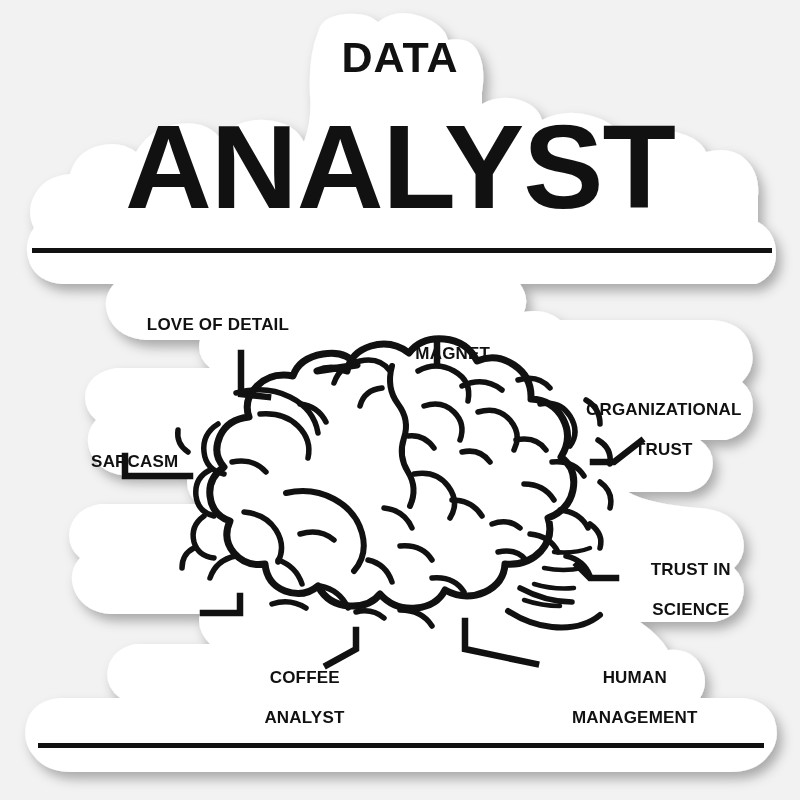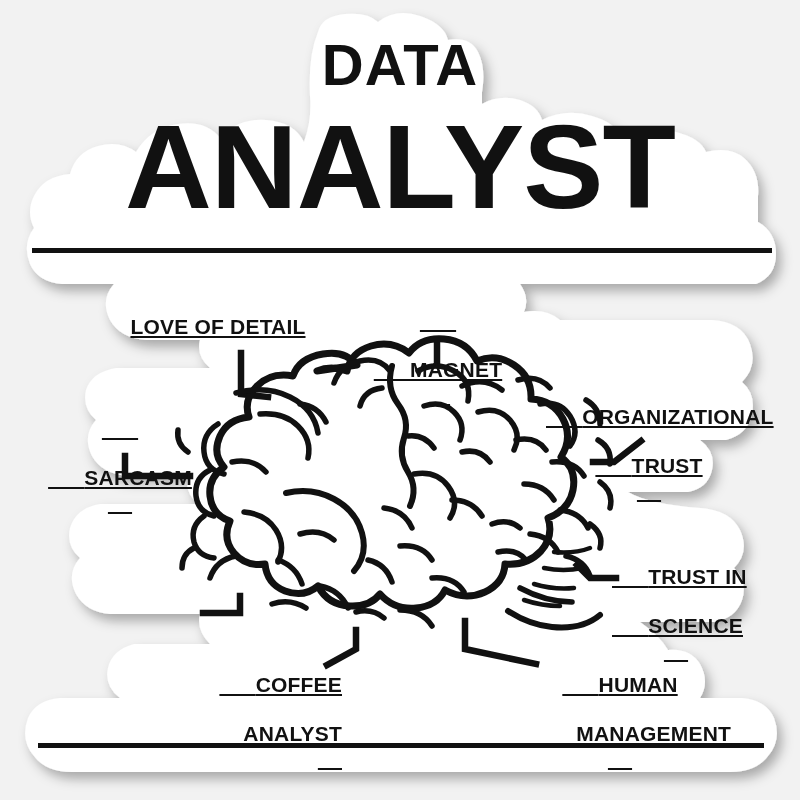--- a/index.html
+++ b/index.html
@@ -45,40 +45,40 @@
     pointer-events: auto;
   }
   .title-data {
     position: absolute;
     left: 0;
     top: 36px;
     width: 800px;
     text-align: center;
     font-family: "Liberation Sans", sans-serif;
     font-weight: bold;
-    font-size: 58px;
+    font-size: 43px;
     letter-spacing: 1px;
     color: #111111;
     line-height: 1;
   }
   .title-analyst {
     position: absolute;
     left: 0;
     top: 108px;
     width: 800px;
     text-align: center;
     font-family: "Liberation Sans", sans-serif;
     font-weight: bold;
     font-size: 118px;
     letter-spacing: -1px;
     color: #111111;
     line-height: 1;
     transform: scaleX(1.02);
   }
-  .anno-14 { font-size: 21px; text-decoration: underline; }
+  .anno-14 { font-size: 17px; }
 </style>
 </head>
 <body>
 
 <div id="sticker-root">
 
   <svg id="sticker-svg" viewBox="0 0 800 800">
     <defs>
       <filter id="stickerShadow" x="-20%" y="-20%" width="150%" height="150%">
         <feDropShadow dx="5" dy="7" stdDeviation="6" flood-color="#000000" flood-opacity="0.30"></feDropShadow>
@@ -313,21 +313,21 @@
       <br>
       <span>SARCASM</span>
     </div>
 
     <div class="label anno-14" style="left:612px; top:540px; width:128px;">
       <span>TRUST IN</span><br>
       <span>SCIENCE</span>
     </div>
 
 
-    <div class="label anno-14" style="left:206px; top:648px; width:136px;text-align:right;">
+    <div class="label anno-14" style="left:222px; top:648px; width:136px;">
       <span>COFFEE</span><br>
       <span>ANALYST</span>
     </div>
 
     <div class="label anno-14" style="left:540px; top:648px; width:160px;">
       <span>HUMAN</span><br>
       <span>MANAGEMENT</span>
     </div>
 
   </div>

